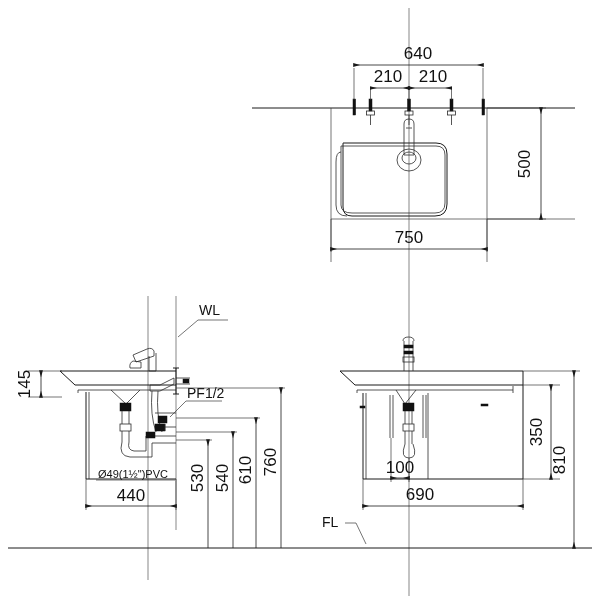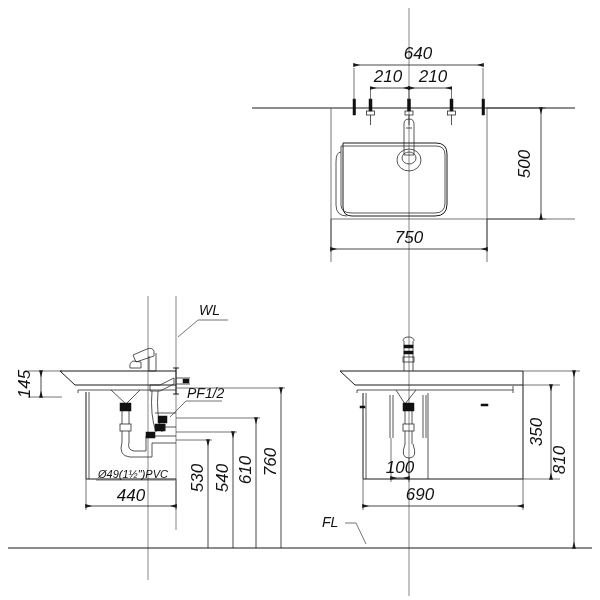--- a/index.html
+++ b/index.html
@@ -11,21 +11,20 @@
     width: 600px;
     height: 600px;
     font-family: "Liberation Sans", sans-serif;
     overflow: hidden;
   }
   #drawing-root {
     position: relative;
     width: 600px;
     height: 424px;
     background: #fef9c3;
-    font-style: italic;
   }
   svg#cad {
     display: block;
     width: 600px;
     height: 600px;
     background: #ffffff;
   }
   .ln {
     stroke: #1a1a1a;
     stroke-width: 1;

